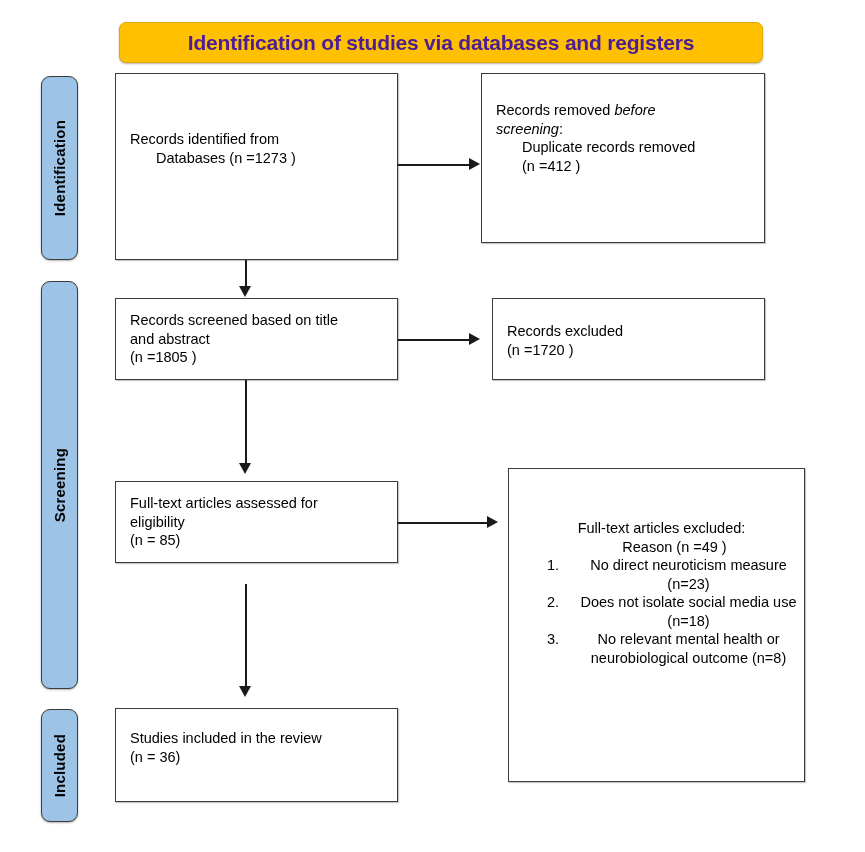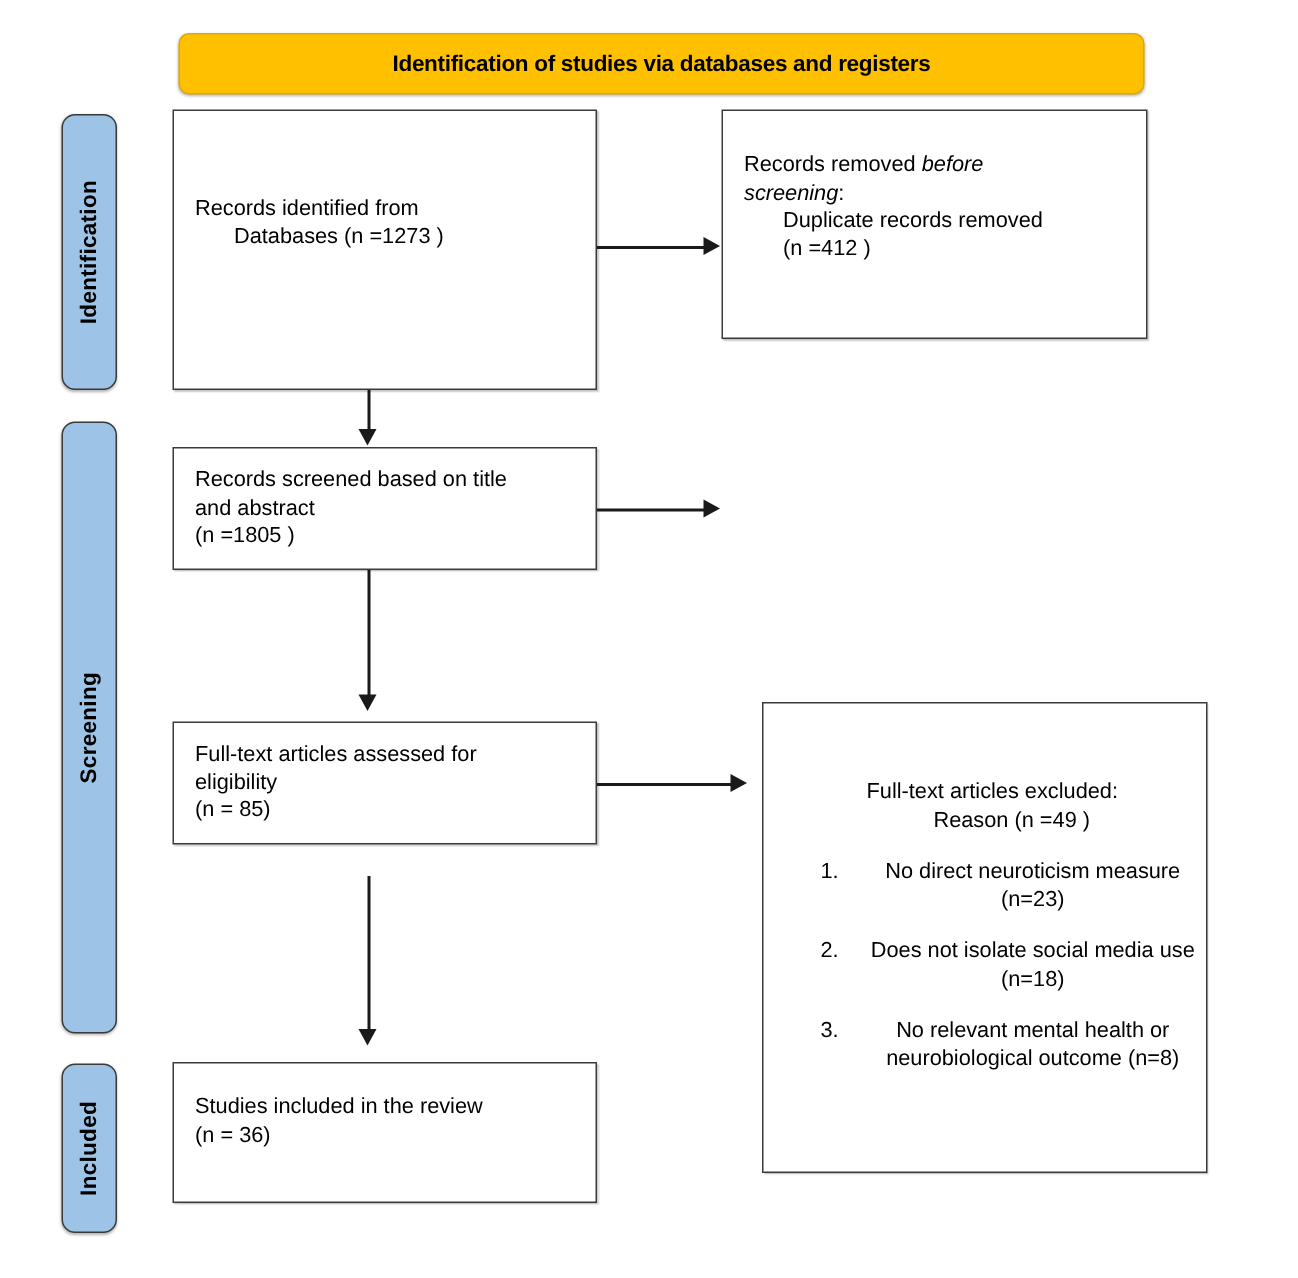--- a/index.html
+++ b/index.html
@@ -29,24 +29,24 @@
     background: #FFC000;
     border: 1px solid #E3A800;
     border-radius: 7px;
     box-shadow: 0 1px 2px rgba(0,0,0,0.30);
     display: flex;
     align-items: center;
     justify-content: center;
     box-sizing: border-box;
   }
   .banner-text {
-    font-size: 15px;
+    font-size: 21px;
     font-weight: bold;
     letter-spacing: -0.2px;
-    color: #000000;
+    color: #4c1d95;
     text-align: left;
     white-space: nowrap;
   }
 
   
   .stage-bar {
     position: absolute;
     background: #9DC3E6;
     border: 1.5px solid #3B3B3B;
     border-radius: 9px;
@@ -84,21 +84,21 @@
     font-size: 14.5px;
     line-height: 1.28;
     color: #000000;
   }
   .indent-1 { padding-left: 26px; display: block; }
   .ital { font-style: italic; }
 
   #box-identified     { left: 115px; top: 73px;  width: 283px; height: 187px; }
   #box-identified .box-text { top: 56px; }
 
-  #box-removed        { left: 481px; top: 73px;  width: 284px; height: 153px; }
+  #box-removed        { left: 481px; top: 73px;  width: 284px; height: 170px; }
   #box-removed .box-text { top: 27px; }
 
   #box-screened       { left: 115px; top: 298px; width: 283px; height: 82px; }
   #box-screened .box-text { top: 12px; }
 
   #box-excluded       { left: 492px; top: 298px; width: 273px; height: 82px; }
   #box-excluded .box-text { top: 23px; }
 
   #box-fulltext       { left: 115px; top: 481px; width: 283px; height: 82px; }
   #box-fulltext .box-text { top: 12px; }
@@ -113,21 +113,21 @@
   ol.reason-list {
     margin: 0;
     padding: 0 0 0 0;
     list-style: none;
     counter-reset: reason;
   }
   ol.reason-list li {
     counter-increment: reason;
     position: relative;
     padding-left: 54px;
-    margin: 16px 0 0 0;
+    margin: 0 0 0 0;
     line-height: 1.28;
   }
   ol.reason-list li::before {
     content: counter(reason) ".";
     position: absolute;
     left: 22px;
     top: 0;
   }
 
   
@@ -189,20 +189,26 @@
   </div>
 
   <div class="box" id="box-screened">
     <div class="box-text">
       <span>Records screened based on title</span><br>
       <span>and abstract</span><br>
       <span>(n =1805 )</span>
     </div>
   </div>
 
+  <div class="box" id="box-excluded">
+    <div class="box-text">
+      <span>Records excluded</span><br>
+      <span>(n =1720 )</span>
+    </div>
+  </div>
 
   <div class="box" id="box-fulltext">
     <div class="box-text">
       <span>Full-text articles assessed for</span><br>
       <span>eligibility</span><br>
       <span>(n = 85)</span>
     </div>
   </div>
 
   <div class="box" id="box-reasons">

